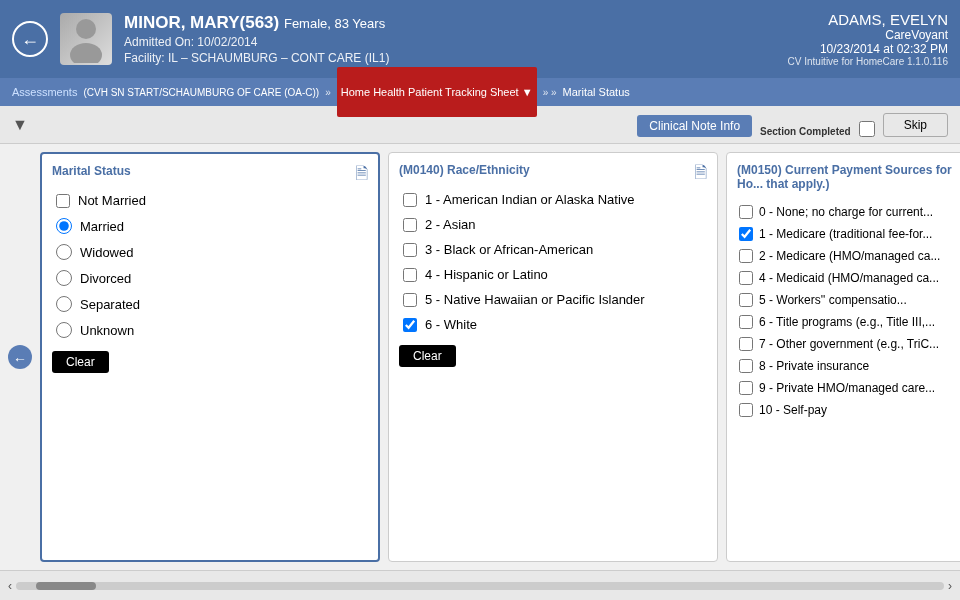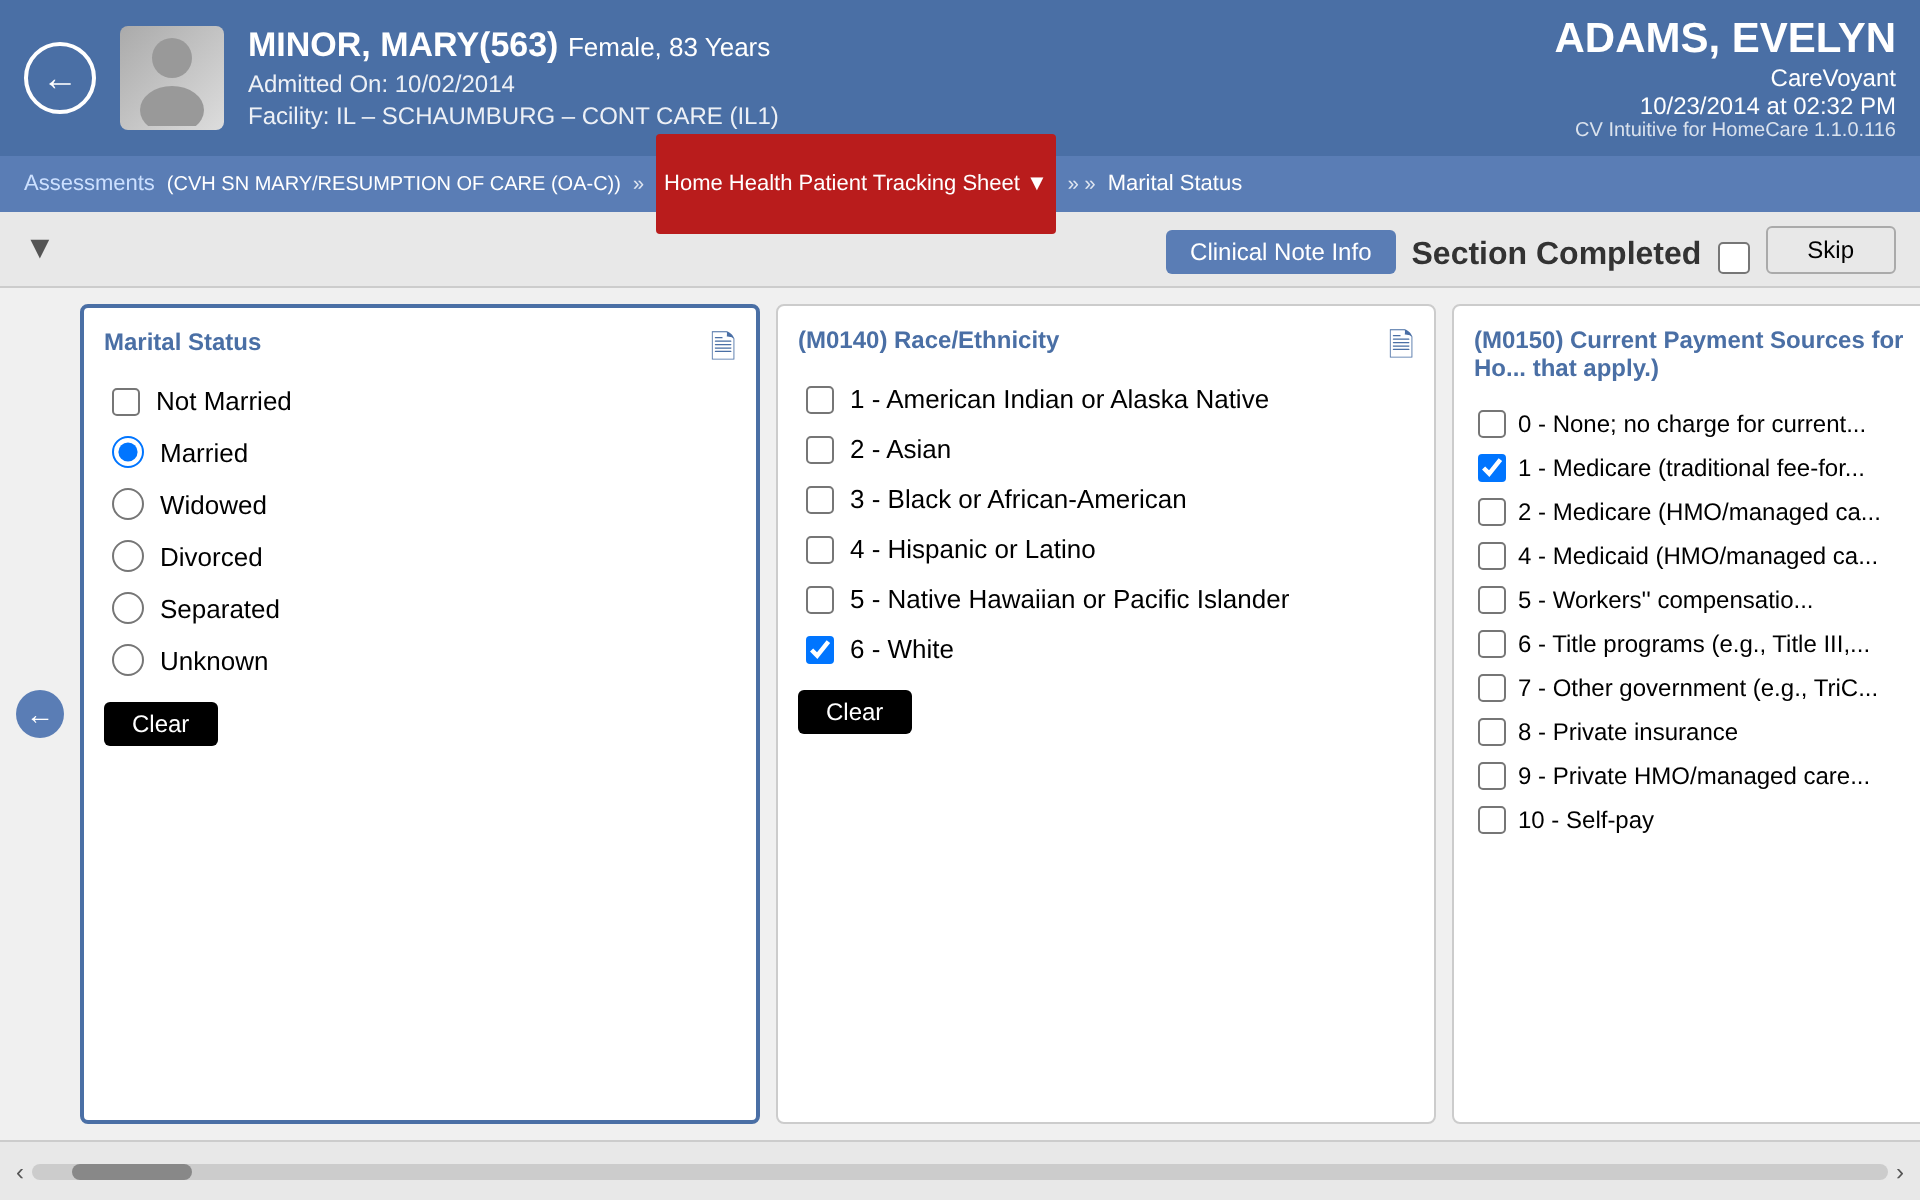--- a/index.html
+++ b/index.html
@@ -38,21 +38,21 @@
     .avatar-placeholder {
       width: 52px; height: 52px;
       background: linear-gradient(135deg, #aaa 0%, #ddd 100%);
       display: flex; align-items: center; justify-content: center;
       font-size: 22px; color: #888;
     }
     .patient-info { flex: 1; }
     .patient-name { font-size: 17px; font-weight: bold; }
     .patient-details { font-size: 12px; opacity: 0.9; margin-top: 2px; }
     .user-info { text-align: right; font-size: 12px; }
-    .user-name { font-size: 21px; font-weight: bold; }
+    .user-name { font-size: 15px; font-weight: normal; }
 
     
     .breadcrumb {
       background: #5a7db5;
       color: white;
       padding: 5px 12px;
       font-size: 11px;
       display: flex;
       align-items: center;
       gap: 6px;
@@ -85,21 +85,21 @@
     .clinical-note-btn {
       background: #5a7db5;
       color: white;
       border: none;
       padding: 4px 12px;
       border-radius: 3px;
       cursor: pointer;
       font-size: 12px;
     }
     .section-completed-label {
-      font-size: 16px;
+      font-size: 10px;
       font-weight: bold;
       color: #333;
     }
     .section-completed-checkbox {
       width: 16px; height: 16px; cursor: pointer;
     }
     .skip-btn {
       background: #e8e8e8;
       border: 1px solid #aaa;
       padding: 4px 20px;
@@ -280,21 +280,21 @@
   <div class="user-info">
     <div class="user-name">ADAMS, EVELYN</div>
     <div>CareVoyant</div>
     <div>10/23/2014 at 02:32 PM</div>
     <div style="font-size:10px;opacity:0.8;">CV Intuitive for HomeCare 1.1.0.116</div>
   </div>
 </div>
 
 <div class="breadcrumb">
   <a href="#">Assessments</a>
-  <span style="font-size:10px;">(CVH SN MARY/RESUMPTION OF CARE (OA-C))</span>
+  <span style="font-size:10px;">(CVH SN START/SCHAUMBURG OF CARE (OA-C))</span>
   <span class="arrow">»</span>
   <span class="dropdown-arrow">
     <span>Home Health Patient Tracking Sheet</span>
     <span> ▼</span>
   </span>
   <span class="arrow"> » »</span>
   <span>Marital Status</span>
 </div>
 
 <div class="toolbar">

